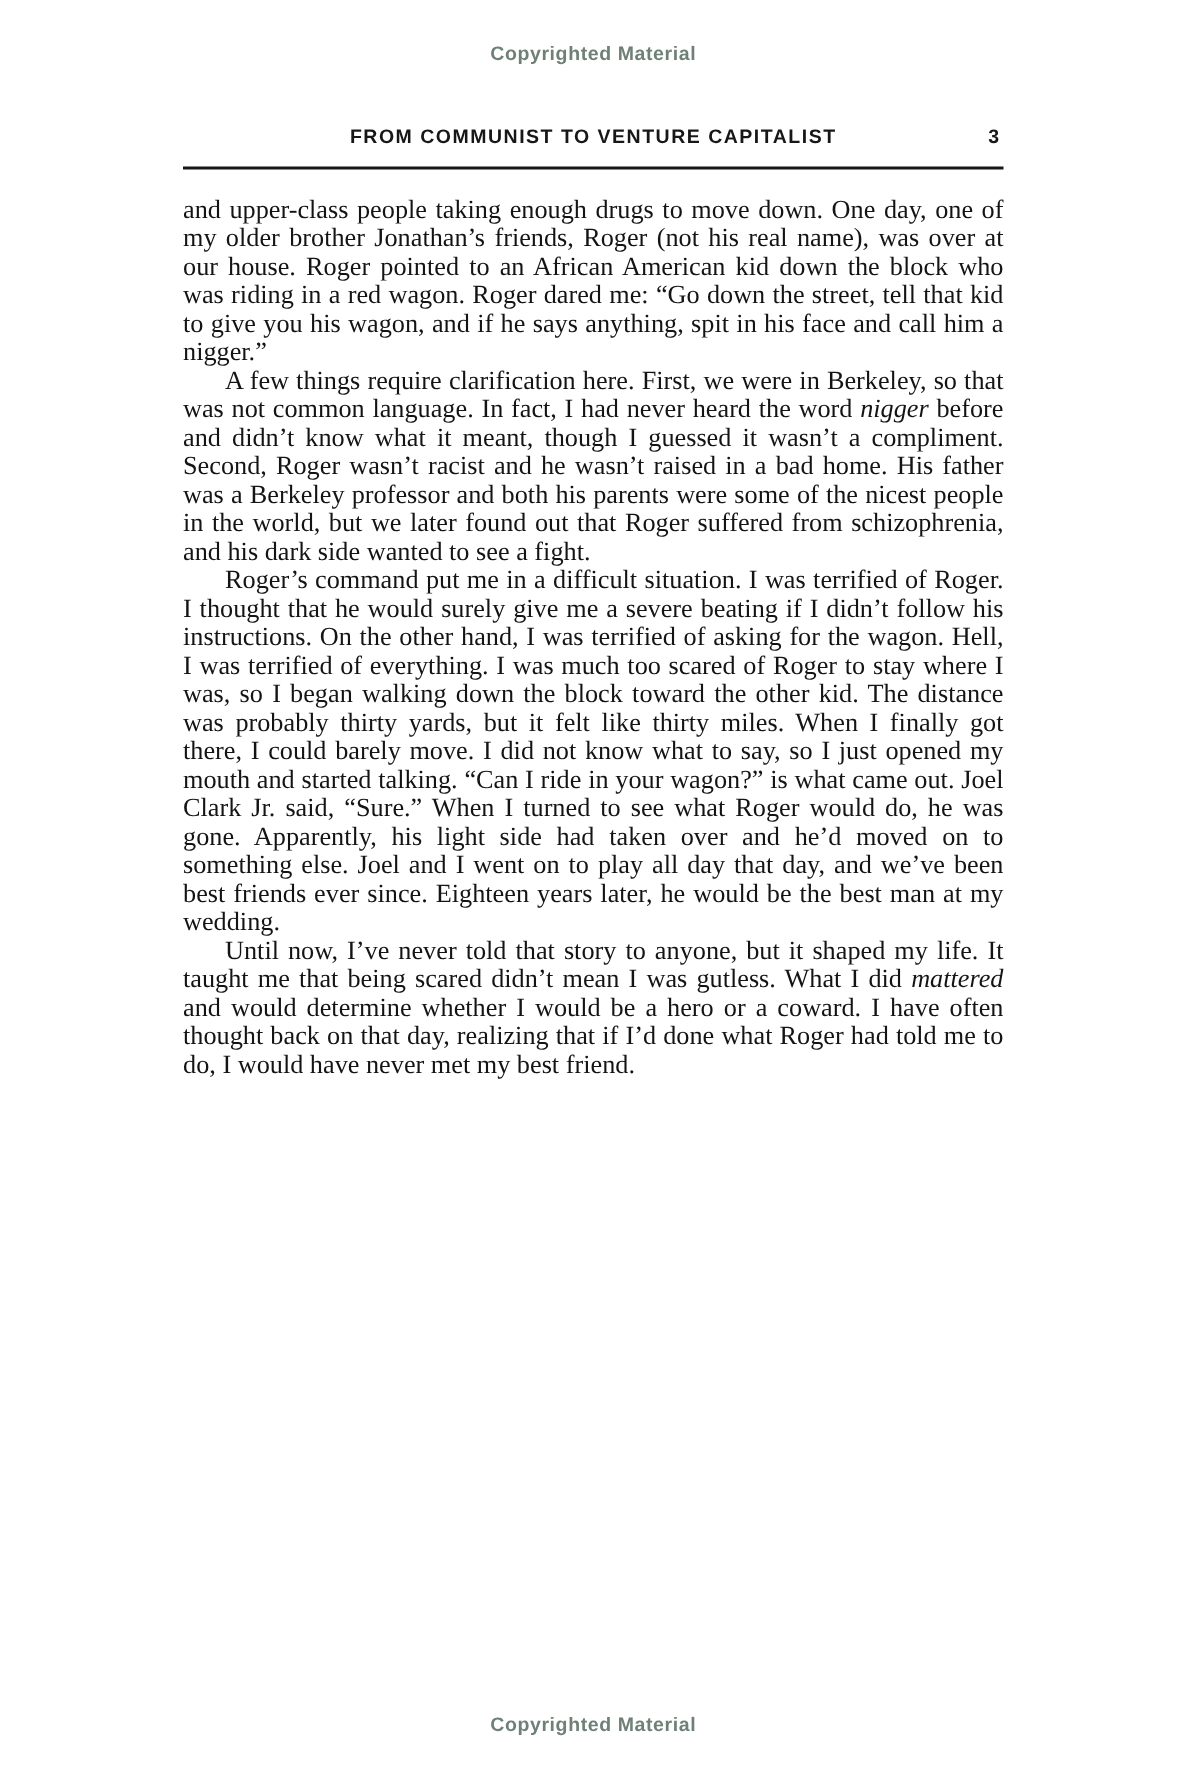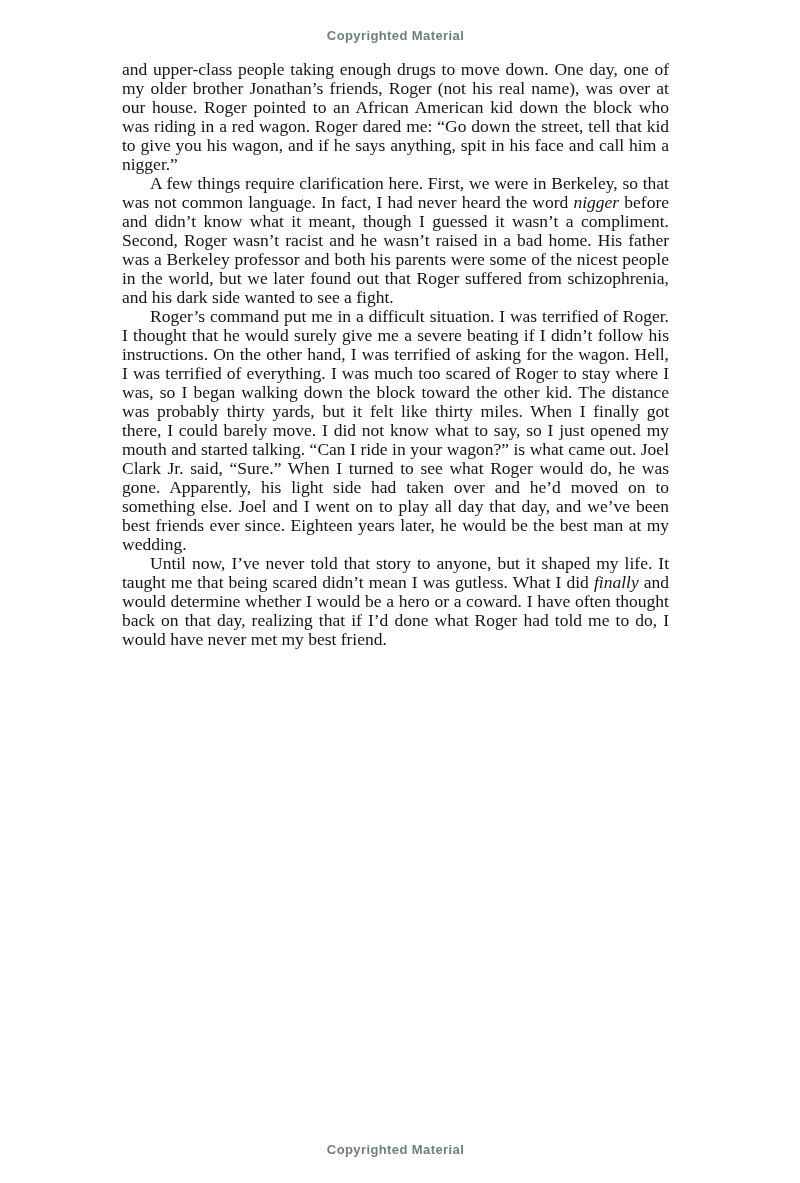--- a/index.html
+++ b/index.html
@@ -72,23 +72,27 @@
   .body-text em {
   }
 </style>
 </head>
 <body>
 
 <div class="page">
 
   <div class="copyright copyright-top">Copyrighted Material</div>
 
+  <div class="running-header">
+    <span class="chapter-title">FROM COMMUNIST TO VENTURE CAPITALIST</span>
+    <span class="page-number">3</span>
+  </div>
 
   <div class="body-text">
       <p>and upper-class people taking enough drugs to move down. One day, one of my older brother Jonathan’s friends, Roger (not his real name), was over at our house. Roger pointed to an African American kid down the block who was riding in a red wagon. Roger dared me: “Go down the street, tell that kid to give you his wagon, and if he says anything, spit in his face and call him a nigger.”</p>
       <p class="indent">A few things require clarification here. First, we were in Berkeley, so that was not common language. In fact, I had never heard the word <em>nigger</em> before and didn’t know what it meant, though I guessed it wasn’t a compliment. Second, Roger wasn’t racist and he wasn’t raised in a bad home. His father was a Berkeley professor and both his parents were some of the nicest people in the world, but we later found out that Roger suffered from schizophrenia, and his dark side wanted to see a fight.</p>
       <p class="indent">Roger’s command put me in a difficult situation. I was terrified of Roger. I thought that he would surely give me a severe beating if I didn’t follow his instructions. On the other hand, I was terrified of asking for the wagon. Hell, I was terrified of everything. I was much too scared of Roger to stay where I was, so I began walking down the block toward the other kid. The distance was probably thirty yards, but it felt like thirty miles. When I finally got there, I could barely move. I did not know what to say, so I just opened my mouth and started talking. “Can I ride in your wagon?” is what came out. Joel Clark Jr. said, “Sure.” When I turned to see what Roger would do, he was gone. Apparently, his light side had taken over and he’d moved on to something else. Joel and I went on to play all day that day, and we’ve been best friends ever since. Eighteen years later, he would be the best man at my wedding.</p>
-      <p class="indent">Until now, I’ve never told that story to anyone, but it shaped my life. It taught me that being scared didn’t mean I was gutless. What I did <em>finally</em> and would determine whether I would be a hero or a coward. I have often thought back on that day, realizing that if I’d done what Roger had told me to do, I would have never met my best friend.</p>
+      <p class="indent">Until now, I’ve never told that story to anyone, but it shaped my life. It taught me that being scared didn’t mean I was gutless. What I did <em>mattered</em> and would determine whether I would be a hero or a coward. I have often thought back on that day, realizing that if I’d done what Roger had told me to do, I would have never met my best friend.</p>
     </div>
 
   <div class="copyright copyright-bottom">Copyrighted Material</div>
 
 </div>
 
 </body></html>

